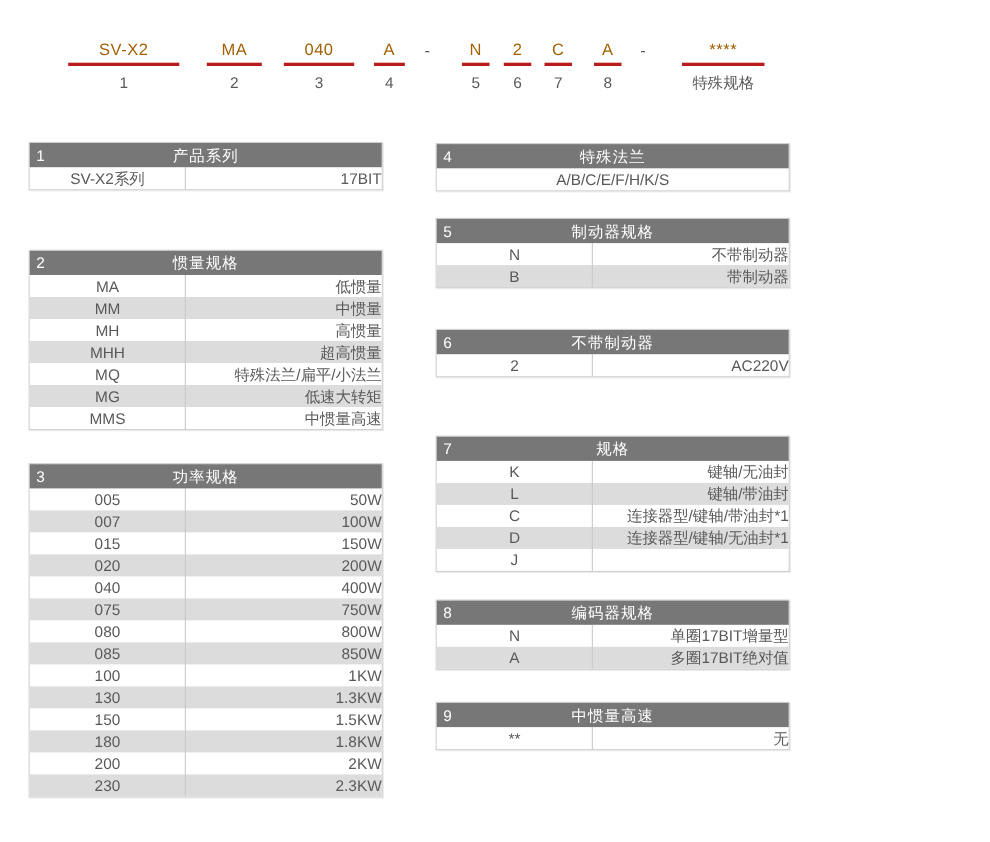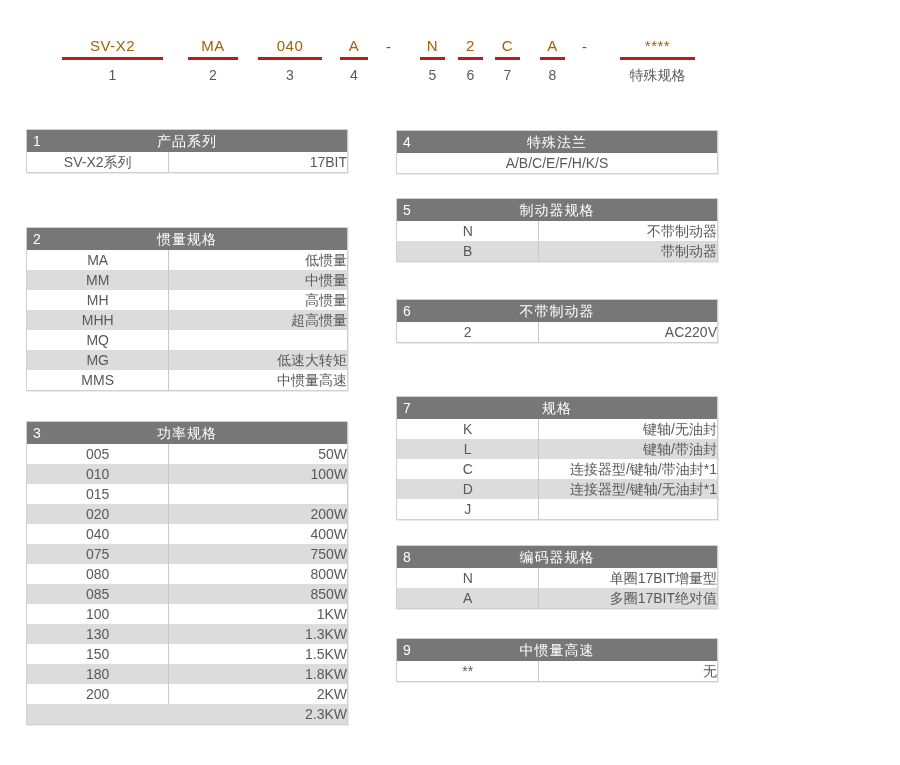--- a/index.html
+++ b/index.html
@@ -119,45 +119,47 @@
     <div class="spec-row">
       <div class="cell-l">MH</div>
       <div class="cell-r">高惯量</div>
     </div>
     <div class="spec-row alt">
       <div class="cell-l">MHH</div>
       <div class="cell-r">超高惯量</div>
     </div>
     <div class="spec-row">
       <div class="cell-l">MQ</div>
+      <div class="cell-r">特殊法兰/扁平/小法兰</div>
     </div>
     <div class="spec-row alt">
       <div class="cell-l">MG</div>
       <div class="cell-r">低速大转矩</div>
     </div>
     <div class="spec-row">
       <div class="cell-l">MMS</div>
       <div class="cell-r">中惯量高速</div>
     </div>
   </div>
 <div class="spec-table" id="table-3">
     <div class="spec-header">
       <span class="hdr-id">3</span>
       <div class="hdr-title">功率规格</div>
     </div>
     <div class="spec-row">
       <div class="cell-l">005</div>
       <div class="cell-r">50W</div>
     </div>
     <div class="spec-row alt">
-      <div class="cell-l">010</div>
+      <div class="cell-l">007</div>
       <div class="cell-r">100W</div>
     </div>
     <div class="spec-row">
       <div class="cell-l">015</div>
+      <div class="cell-r">150W</div>
     </div>
     <div class="spec-row alt">
       <div class="cell-l">020</div>
       <div class="cell-r">200W</div>
     </div>
     <div class="spec-row">
       <div class="cell-l">040</div>
       <div class="cell-r">400W</div>
     </div>
     <div class="spec-row alt">
@@ -186,20 +188,21 @@
     </div>
     <div class="spec-row alt">
       <div class="cell-l">180</div>
       <div class="cell-r">1.8KW</div>
     </div>
     <div class="spec-row">
       <div class="cell-l">200</div>
       <div class="cell-r">2KW</div>
     </div>
     <div class="spec-row alt">
+      <div class="cell-l">230</div>
       <div class="cell-r">2.3KW</div>
     </div>
   </div>
 <div class="spec-table" id="table-4">
     <div class="spec-header">
       <span class="hdr-id">4</span>
       <div class="hdr-title">特殊法兰</div>
     </div>
     <div class="spec-row">
       <div class="cell-full">A/B/C/E/F/H/K/S</div>

